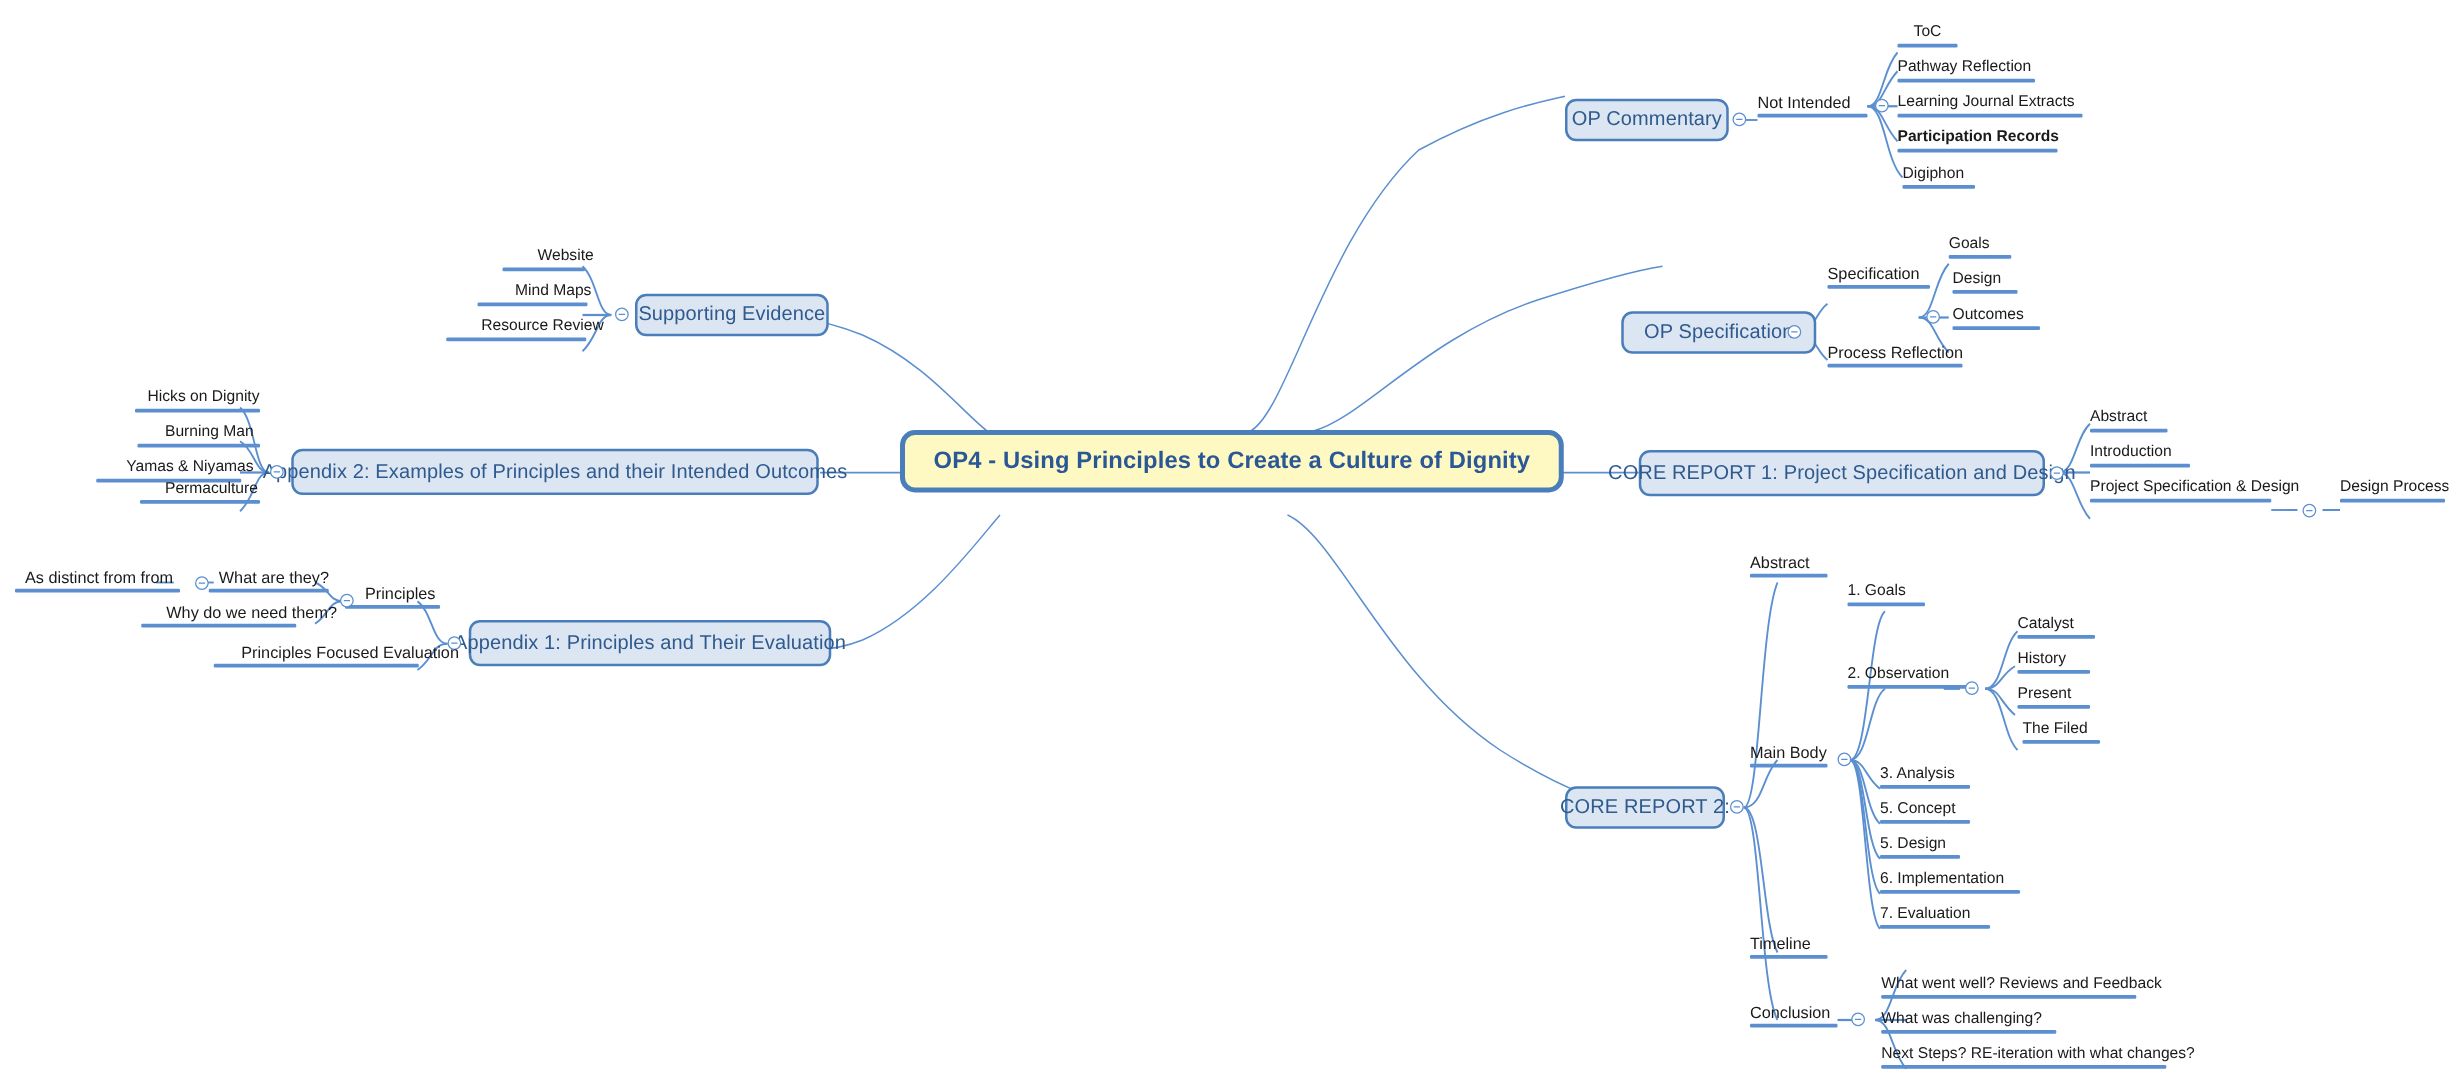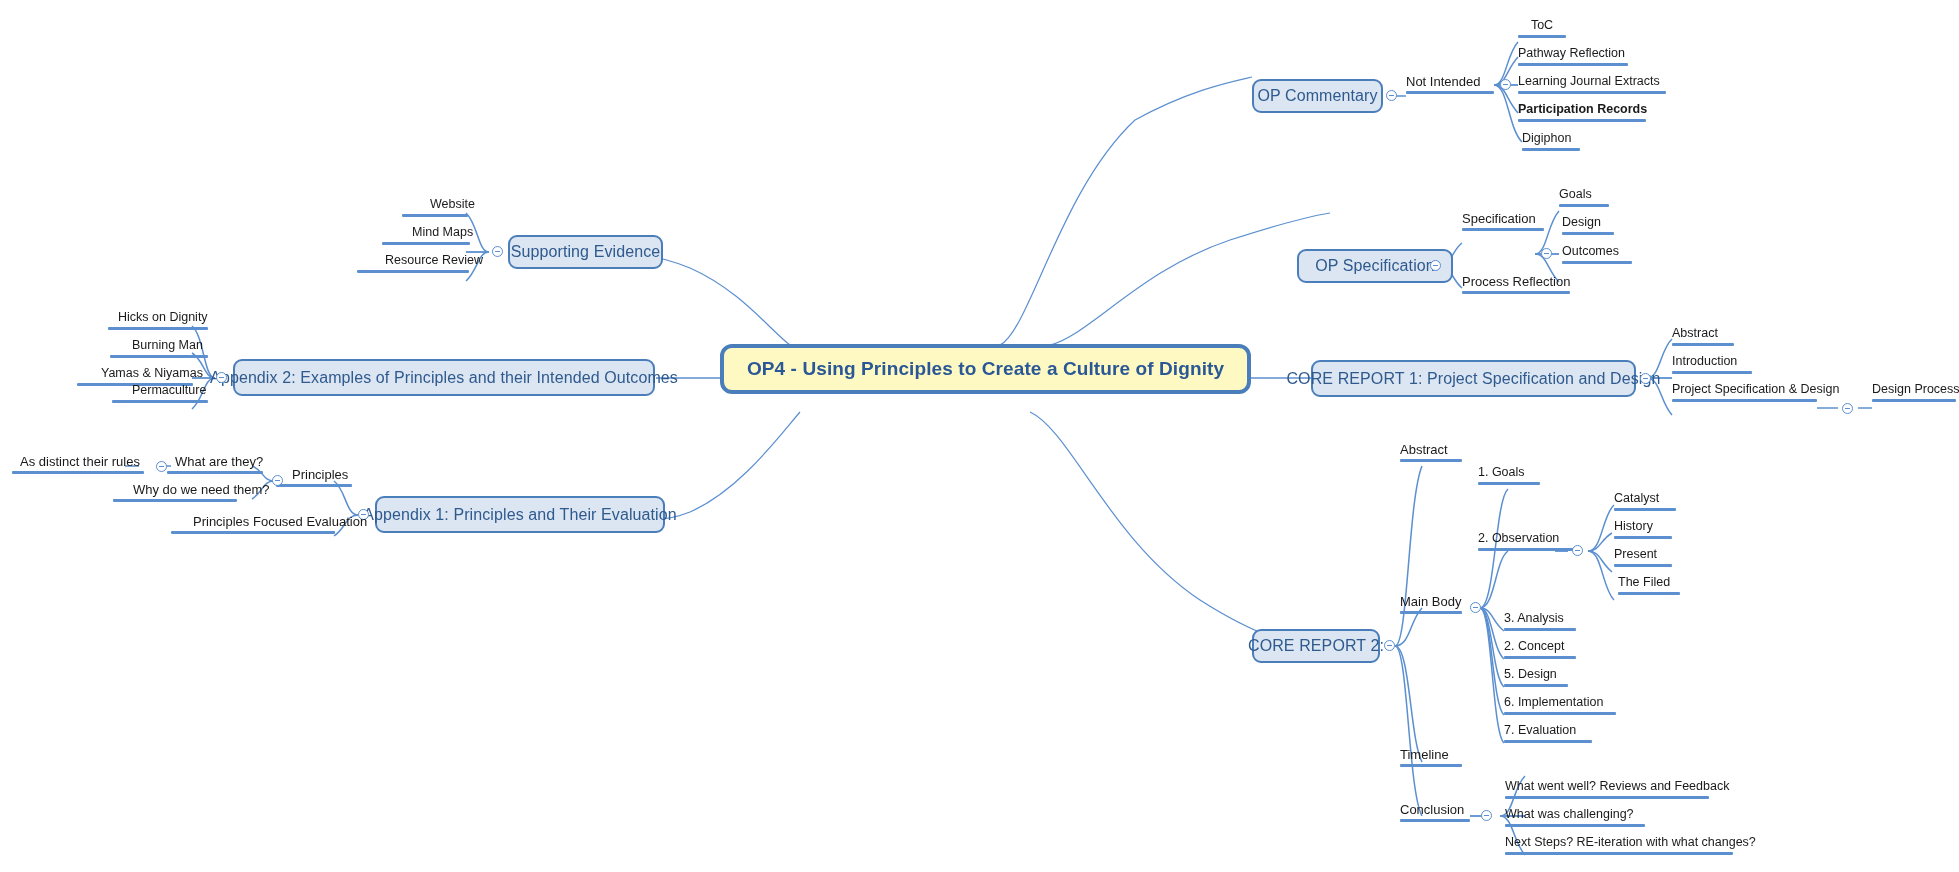--- a/index.html
+++ b/index.html
@@ -283,21 +283,21 @@
     <span class="txt">2. Observation</span>
     <span class="rule" style="width:104px;"></span>
   </div>
   <div class="toggle" style="left:1572px;top:545px;"></div>
 
   <div class="leaf" style="left:1504px;top:612px;">
     <span class="txt">3. Analysis</span>
     <span class="rule" style="width:72px;"></span>
   </div>
   <div class="leaf" style="left:1504px;top:640px;">
-    <span class="txt">2. Concept</span>
+    <span class="txt">5. Concept</span>
     <span class="rule" style="width:72px;"></span>
   </div>
   <div class="leaf" style="left:1504px;top:668px;">
     <span class="txt">5. Design</span>
     <span class="rule" style="width:64px;"></span>
   </div>
   <div class="leaf" style="left:1504px;top:696px;">
     <span class="txt">6. Implementation</span>
     <span class="rule" style="width:112px;"></span>
   </div>
@@ -397,17 +397,17 @@
     <span class="rule" style="width:96px;margin-left:-8px;"></span>
   </div>
   <div class="toggle" style="left:156px;top:461px;"></div>
 
   <div class="leaf mid" style="left:133px;top:483px;">
     <span class="txt">Why do we need them?</span>
     <span class="rule" style="width:124px;margin-left:-20px;"></span>
   </div>
 
   <div class="leaf mid" style="left:20px;top:455px;">
-    <span class="txt">As distinct their rules</span>
+    <span class="txt">As distinct from from</span>
     <span class="rule" style="width:132px;margin-left:-8px;"></span>
   </div>
 
 </div>
 
 </body></html>

